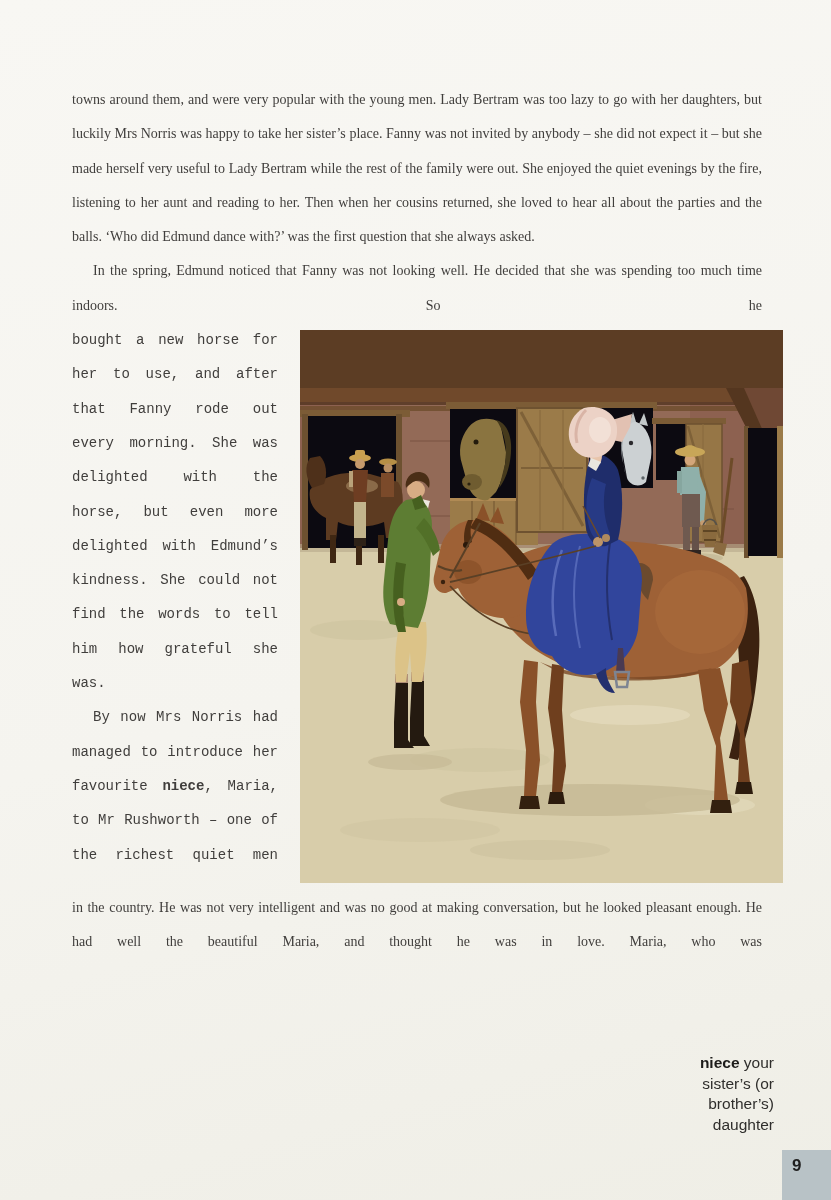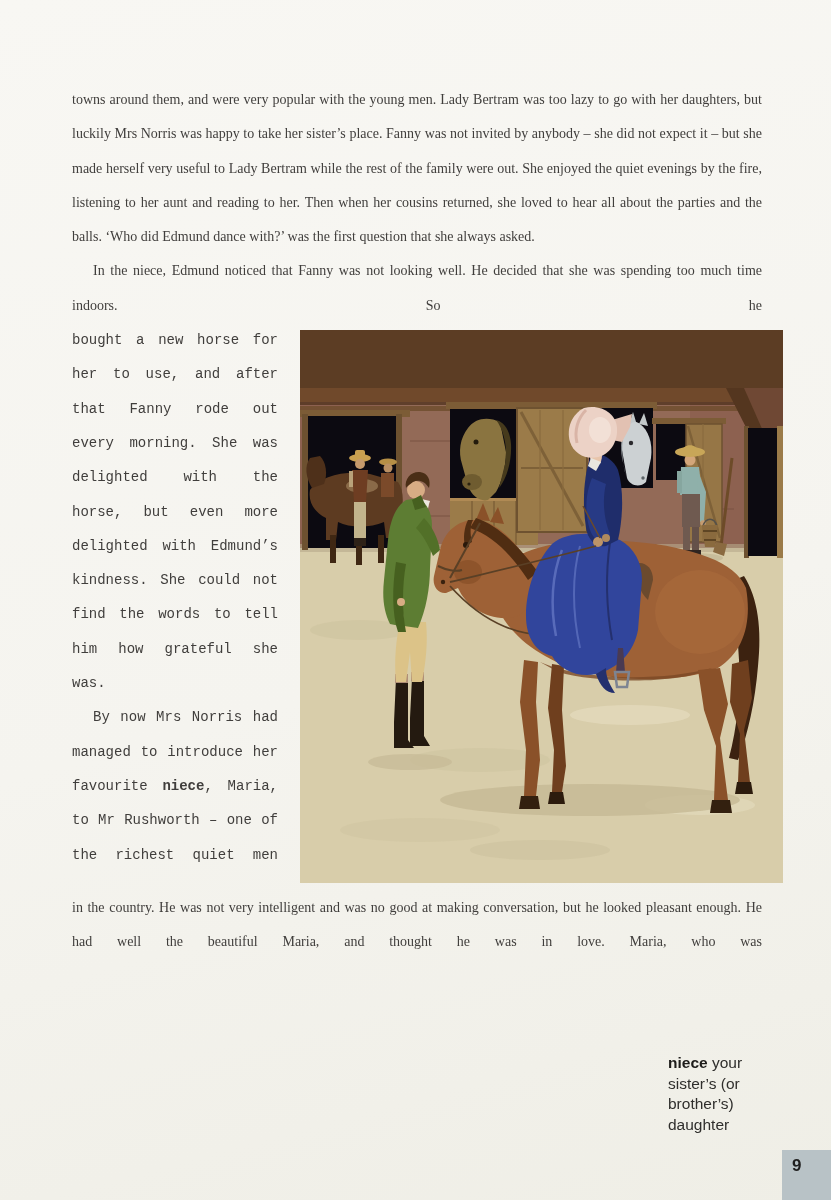--- a/index.html
+++ b/index.html
@@ -20,21 +20,21 @@
     float:right; width:483px; height:553px;
     margin:7px -21px 8px 12px;
   }
   .illu-float svg { display:block; width:483px; height:553px; }
   .narrowp { width:206px;font-family:Liberation Mono, monospace; }
   .p-bottom { clear:right; margin-right:112px; text-align-last:justify; }
   .bold { font-weight:bold; }
   .glossary {
     position:absolute; left:668px; top:1053px; width:106px;
     font-family:"Liberation Sans","DejaVu Sans",sans-serif;
-    font-size:15.5px; line-height:20.5px; color:#2f2e2c; text-align:left;
+    font-size:15.5px; line-height:20.5px; color:#2f2e2c; text-align:right;
   }
   .glossary .term { font-weight:bold; color:#1d1c1a; }
   .pagenum-box {
     position:absolute; right:0; bottom:0; width:49px; height:50px;
     background:#b8c2c6;
   }
   .pagenum {
     position:absolute; left:10px; top:6px;
     font-family:"Liberation Sans","DejaVu Sans",sans-serif;
     font-weight:bold; font-size:17px; color:#1f1f1f;
@@ -42,21 +42,21 @@
 </style>
 </head>
 <body>
 
 <div class="page">
 
   <div class="content">
 
     <p>towns around them, and were very popular with the young men. Lady Bertram was too lazy to go with her daughters, but luckily Mrs Norris was happy to take her sister’s place. Fanny was not invited by anybody – she did not expect it – but she made herself very useful to Lady Bertram while the rest of the family were out. She enjoyed the quiet evenings by the fire, listening to her aunt and reading to her. Then when her cousins returned, she loved to hear all about the parties and the balls. ‘Who did Edmund dance with?’ was the first question that she always asked.</p>
 
-    <p class="indent justify-all">In the niece, Edmund noticed that Fanny was not looking well. He decided that she was spending too much time indoors. So he</p>
+    <p class="indent justify-all">In the spring, Edmund noticed that Fanny was not looking well. He decided that she was spending too much time indoors. So he</p>
 
     <div class="illu-float">
       <svg viewBox="0 0 483 553" xmlns="http://www.w3.org/2000/svg">
 
         <g>
           <rect x="0" y="0" width="483" height="230" fill="#8d6150"></rect>
           <rect x="90" y="60" width="300" height="170" fill="#97705c" opacity="0.6"></rect>
           <rect x="0" y="0" width="483" height="58" fill="#5c3d24"></rect>
           <rect x="0" y="58" width="483" height="14" fill="#70492b"></rect>
           <rect x="0" y="72" width="483" height="3" fill="#4a2e18" opacity="0.7"></rect>

